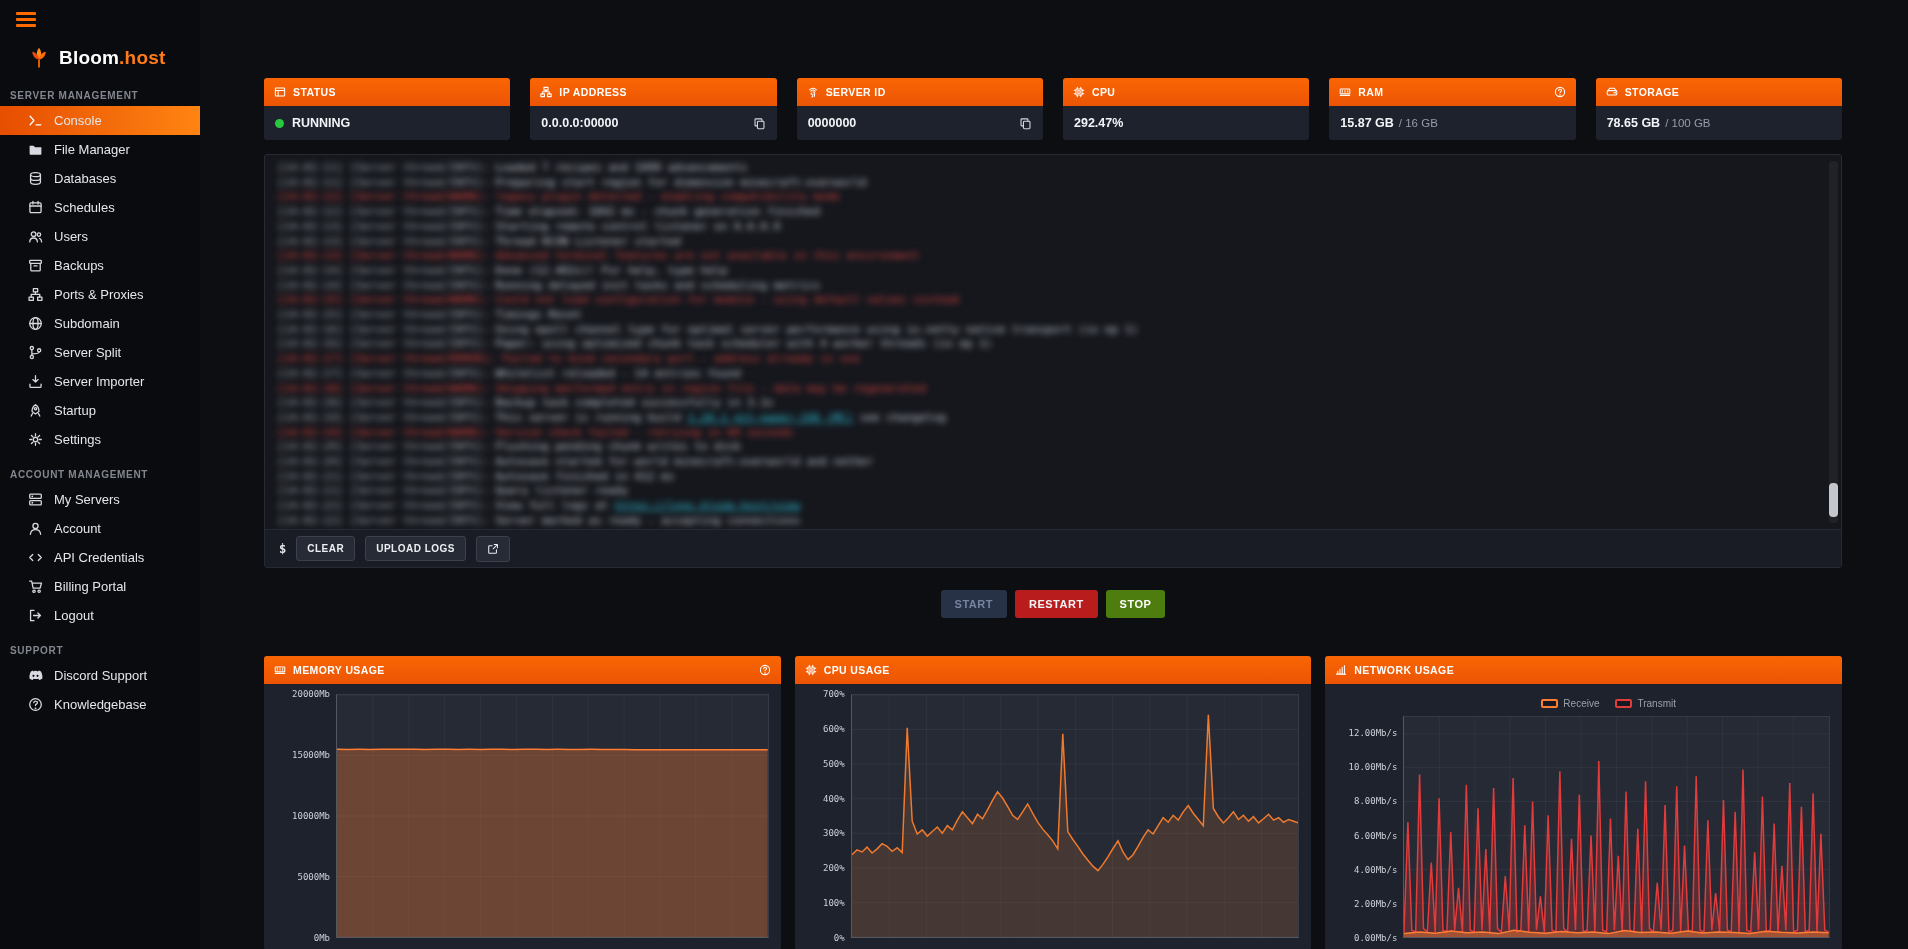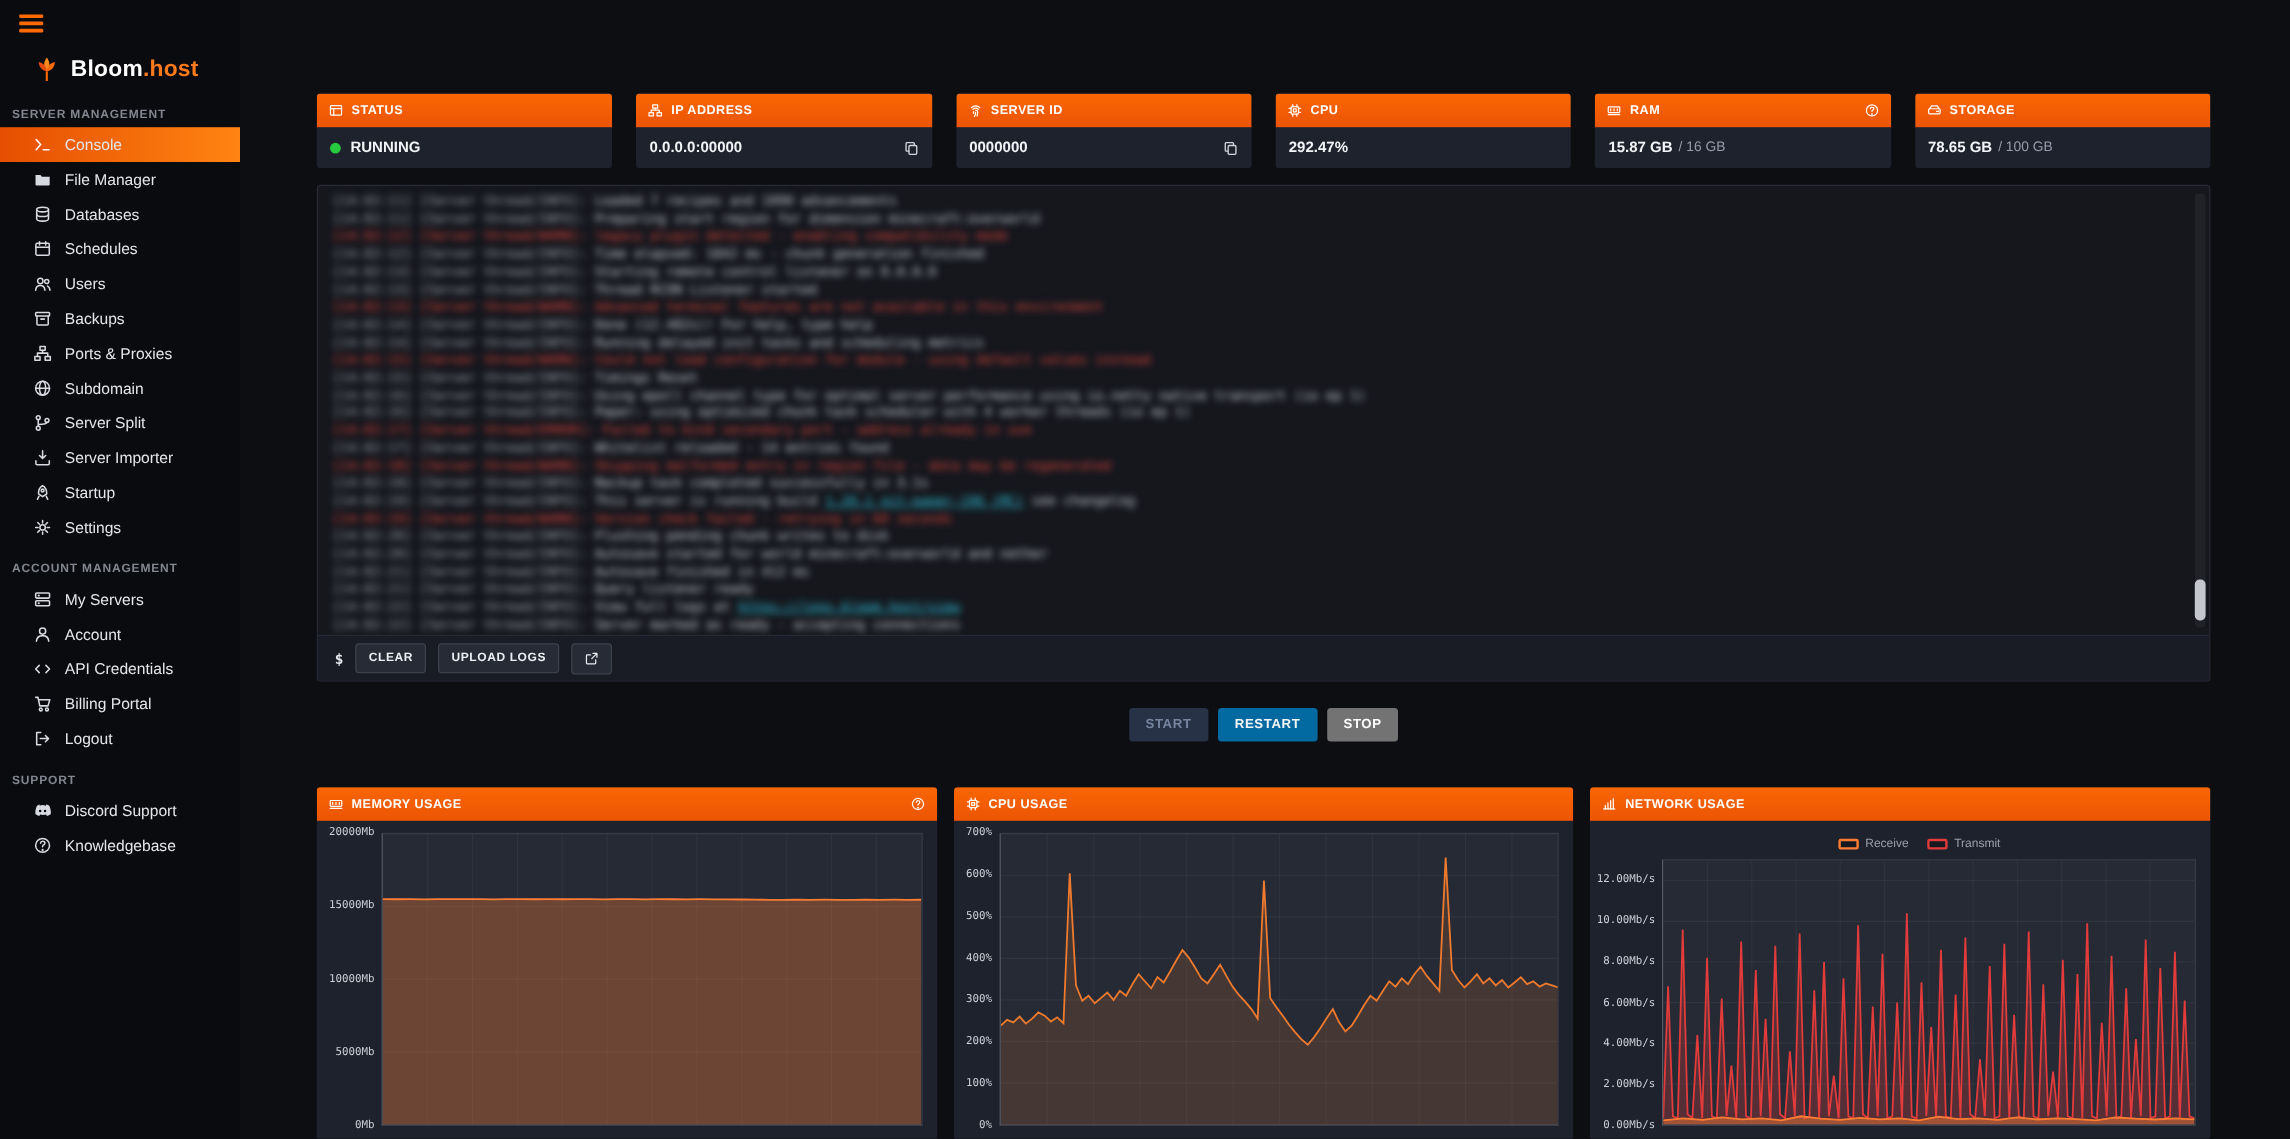--- a/index.html
+++ b/index.html
@@ -44,26 +44,26 @@
 .console-input-row{height:38px;background:#191c24;border-top:1px solid #262a34;display:flex;align-items:center;padding:0 8px 0 14px;gap:10px}
 .prompt{color:#e6e9ee;font-family:"DejaVu Sans Mono",monospace;font-size:12px;font-weight:700}
 .cmd-input{flex:1;background:transparent;border:none;outline:none;color:#dfe3e9;font-family:"DejaVu Sans Mono",monospace;font-size:11.5px}
 .cmd-input::placeholder{color:#8b919c}
 .cbtn{background:#262b36;border:1px solid #3c414d;color:#eceef2;font-size:10px;font-weight:700;letter-spacing:.5px;border-radius:3px;padding:6px 10px;cursor:pointer;font-family:"Liberation Sans",sans-serif;display:inline-flex;align-items:center}
 .icon-btn svg{width:12px;height:12px;display:block}
 
 .power-row{display:flex;justify-content:center;gap:8px;margin-top:22px}
 .pbtn{border:none;border-radius:3px;font-size:11px;font-weight:700;letter-spacing:.5px;padding:8px 14px;cursor:pointer;font-family:"Liberation Sans",sans-serif}
 .pbtn.start{background:#273247;color:#76849f}
-.pbtn.restart{background:#0369a1;color:#f2f4f8}
-.pbtn.stop{background:#737373;color:#fff}
+.pbtn.restart{background:#b91c1c;color:#f2f4f8}
+.pbtn.stop{background:#4d7c0f;color:#fff}
 
 .charts-row{display:flex;gap:14px;margin-top:38px}
 .chart-card{flex:1;height:294px;display:flex;flex-direction:column;min-width:0}
-.chart-body{flex:1;padding:10px 12px 12px 4px;display:flex;flex-direction:column;min-height:0}
+.chart-body{flex:1;padding:10px 12px 12px 22px;display:flex;flex-direction:column;min-height:0}
 .legend{display:flex;justify-content:center;gap:16px;height:18px;align-items:center;margin:0 0 4px 40px}
 .legend-item{display:flex;align-items:center;gap:5px;font-size:10px;color:#9aa0a9;cursor:pointer}
 .swatch{width:17px;height:9px;border:2px solid;border-radius:2px;background:rgba(0,0,0,.25)}
 .chart-area{flex:1;display:flex;min-height:0}
 .tick-col{position:relative;flex-shrink:0}
 .tick{position:absolute;right:6px;transform:translateY(-50%);font-family:"DejaVu Sans Mono",monospace;font-size:9px;color:#ccd0d7;white-space:nowrap}
 .plot-wrap{flex:1;position:relative;background:#262a35;border:1px solid rgba(255,255,255,.08);border-left:1px solid rgba(255,255,255,.22);border-bottom:1px solid rgba(255,255,255,.22)}
 .plot-wrap svg{position:absolute;inset:0;width:100%;height:100%;display:block}
 </style>
 </head>

